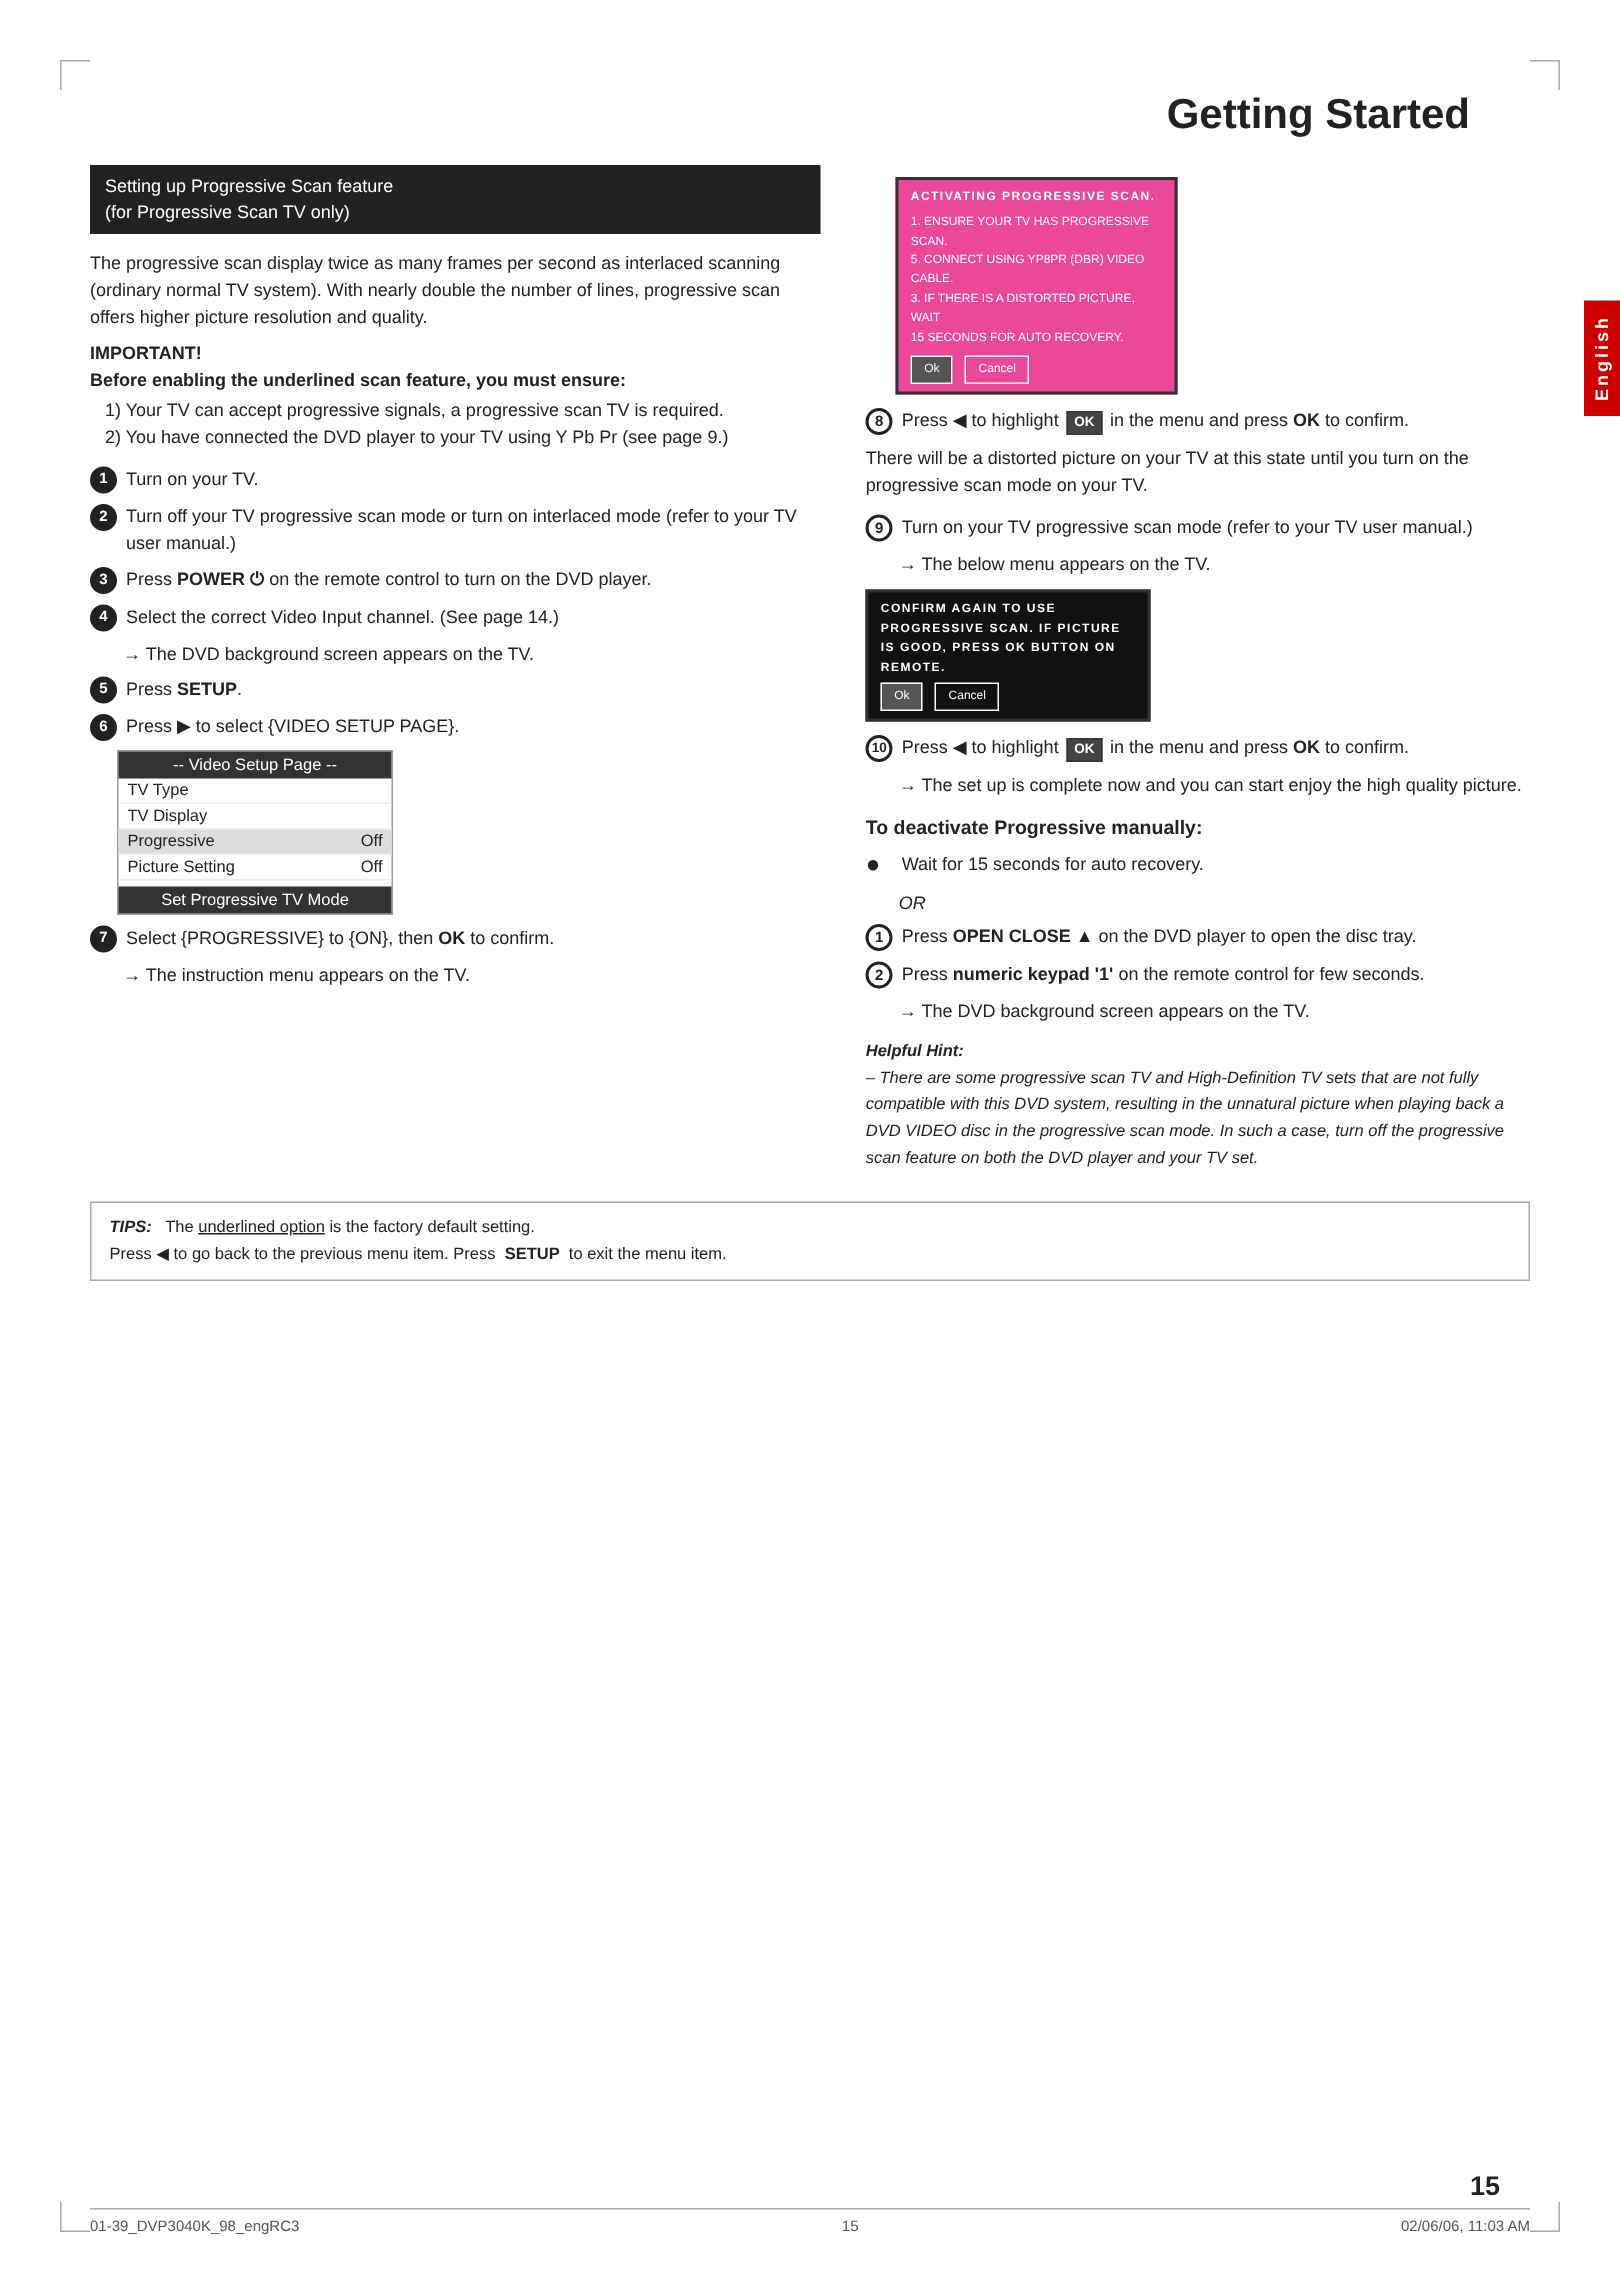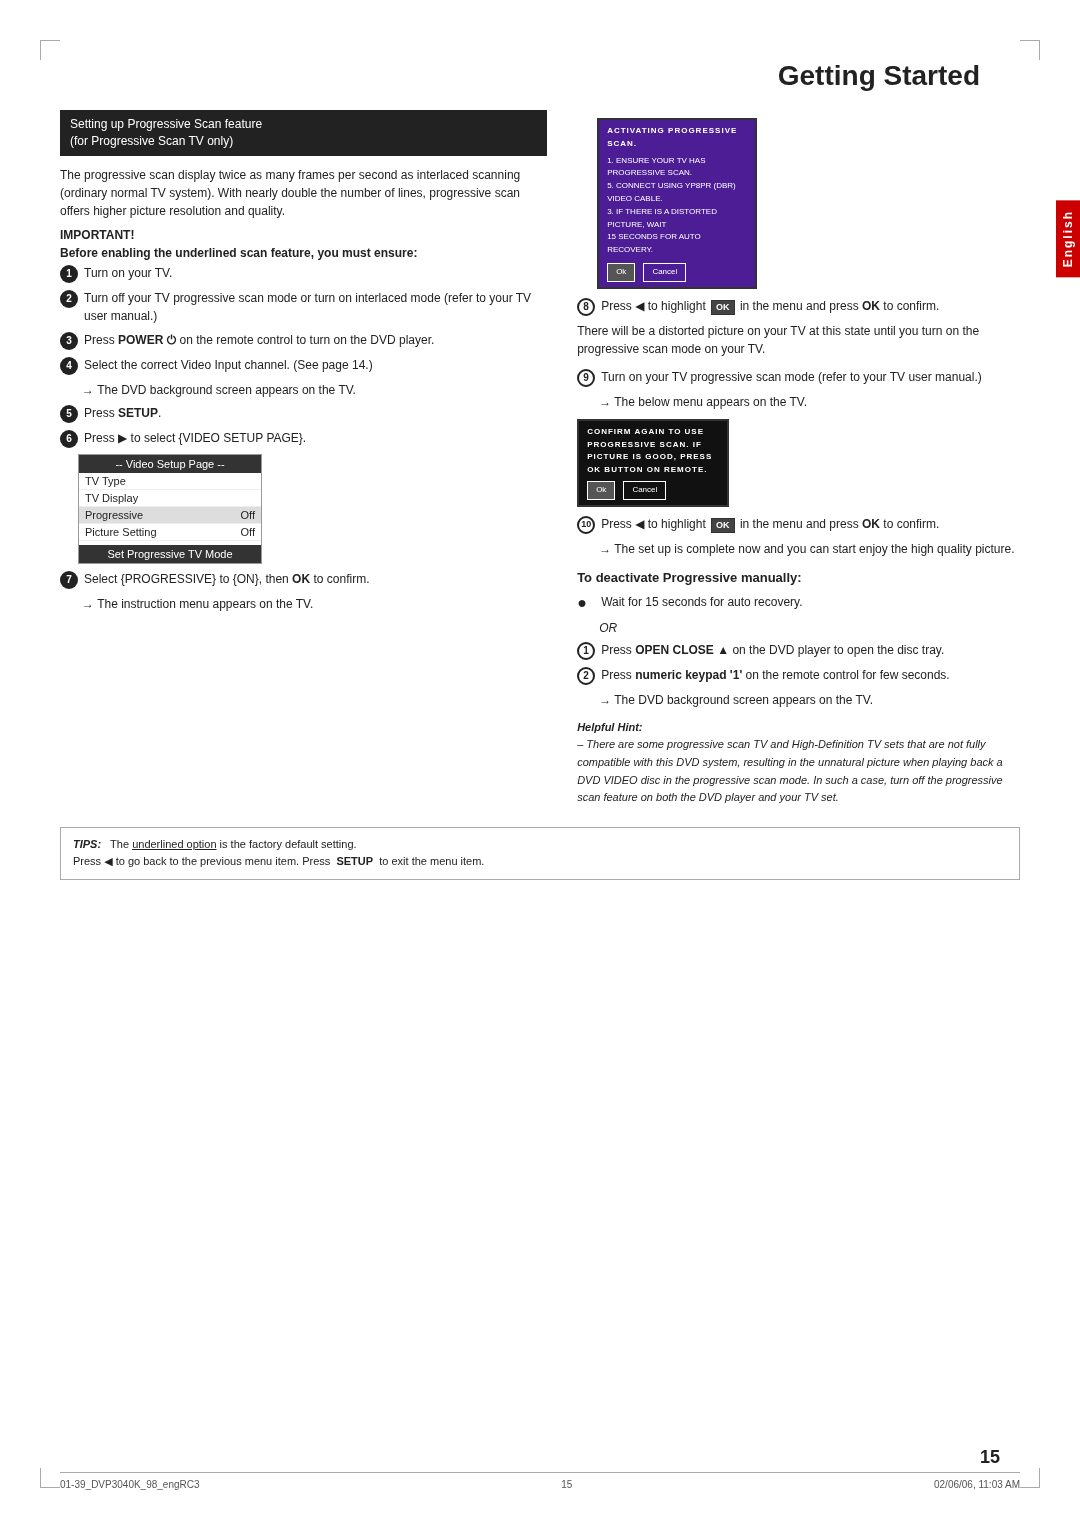--- a/index.html
+++ b/index.html
@@ -191,26 +191,26 @@
       line-height: 1.5;
     }
 
     .arrow-note::before {
       content: "→ ";
     }
 
     
     .screen-mockup {
       border: 2px solid #333;
-      background: #4c1d95;
+      background: #ec4899;
       color: #fff;
       font-size: 9px;
       padding: 5px 8px;
       margin: 8px 0 8px 20px;
-      width: 160px;
+      width: 188px;
       line-height: 1.6;
     }
 
     .screen-mockup-title {
       font-size: 8px;
       font-weight: bold;
       letter-spacing: 1px;
       margin-bottom: 4px;
     }
 
@@ -332,21 +332,21 @@
       font-weight: bold;
     }
 
     .confirm-screen {
       border: 2px solid #333;
       background: #111;
       color: #fff;
       font-size: 8px;
       padding: 5px 8px;
       margin: 8px 0 8px 0px;
-      width: 152px;
+      width: 190px;
       line-height: 1.6;
     }
   </style>
 </head>
 <body>
 
 <div class="corner-mark corner-tl"></div>
 <div class="corner-mark corner-tr"></div>
 <div class="corner-mark corner-bl"></div>
 <div class="corner-mark corner-br"></div>
@@ -371,20 +371,24 @@
 
       <div class="section-header">
         <span>Setting up Progressive Scan feature</span><br>
         <span>(for Progressive Scan TV only)</span>
       </div>
 
       <div class="body-text">The progressive scan display twice as many frames per second as interlaced scanning (ordinary normal TV system). With nearly double the number of lines, progressive scan offers higher picture resolution and quality.</div>
 
       <div class="important-header">IMPORTANT!</div>
       <div class="important-subheader">Before enabling the underlined scan feature, you must ensure:</div>
+      <div class="important-list">
+        <div>1) Your TV can accept progressive signals, a progressive scan TV is required.</div>
+        <div>2) You have connected the DVD player to your TV using Y Pb Pr (see page 9.)</div>
+      </div>
 
       <div class="step">
         <div class="step-num">1</div>
         <div class="step-text">Turn on your TV.</div>
       </div>
 
       <div class="step">
         <div class="step-num">2</div>
         <div class="step-text">Turn off your TV progressive scan mode or turn on interlaced mode (refer to your TV user manual.)</div>
       </div>

